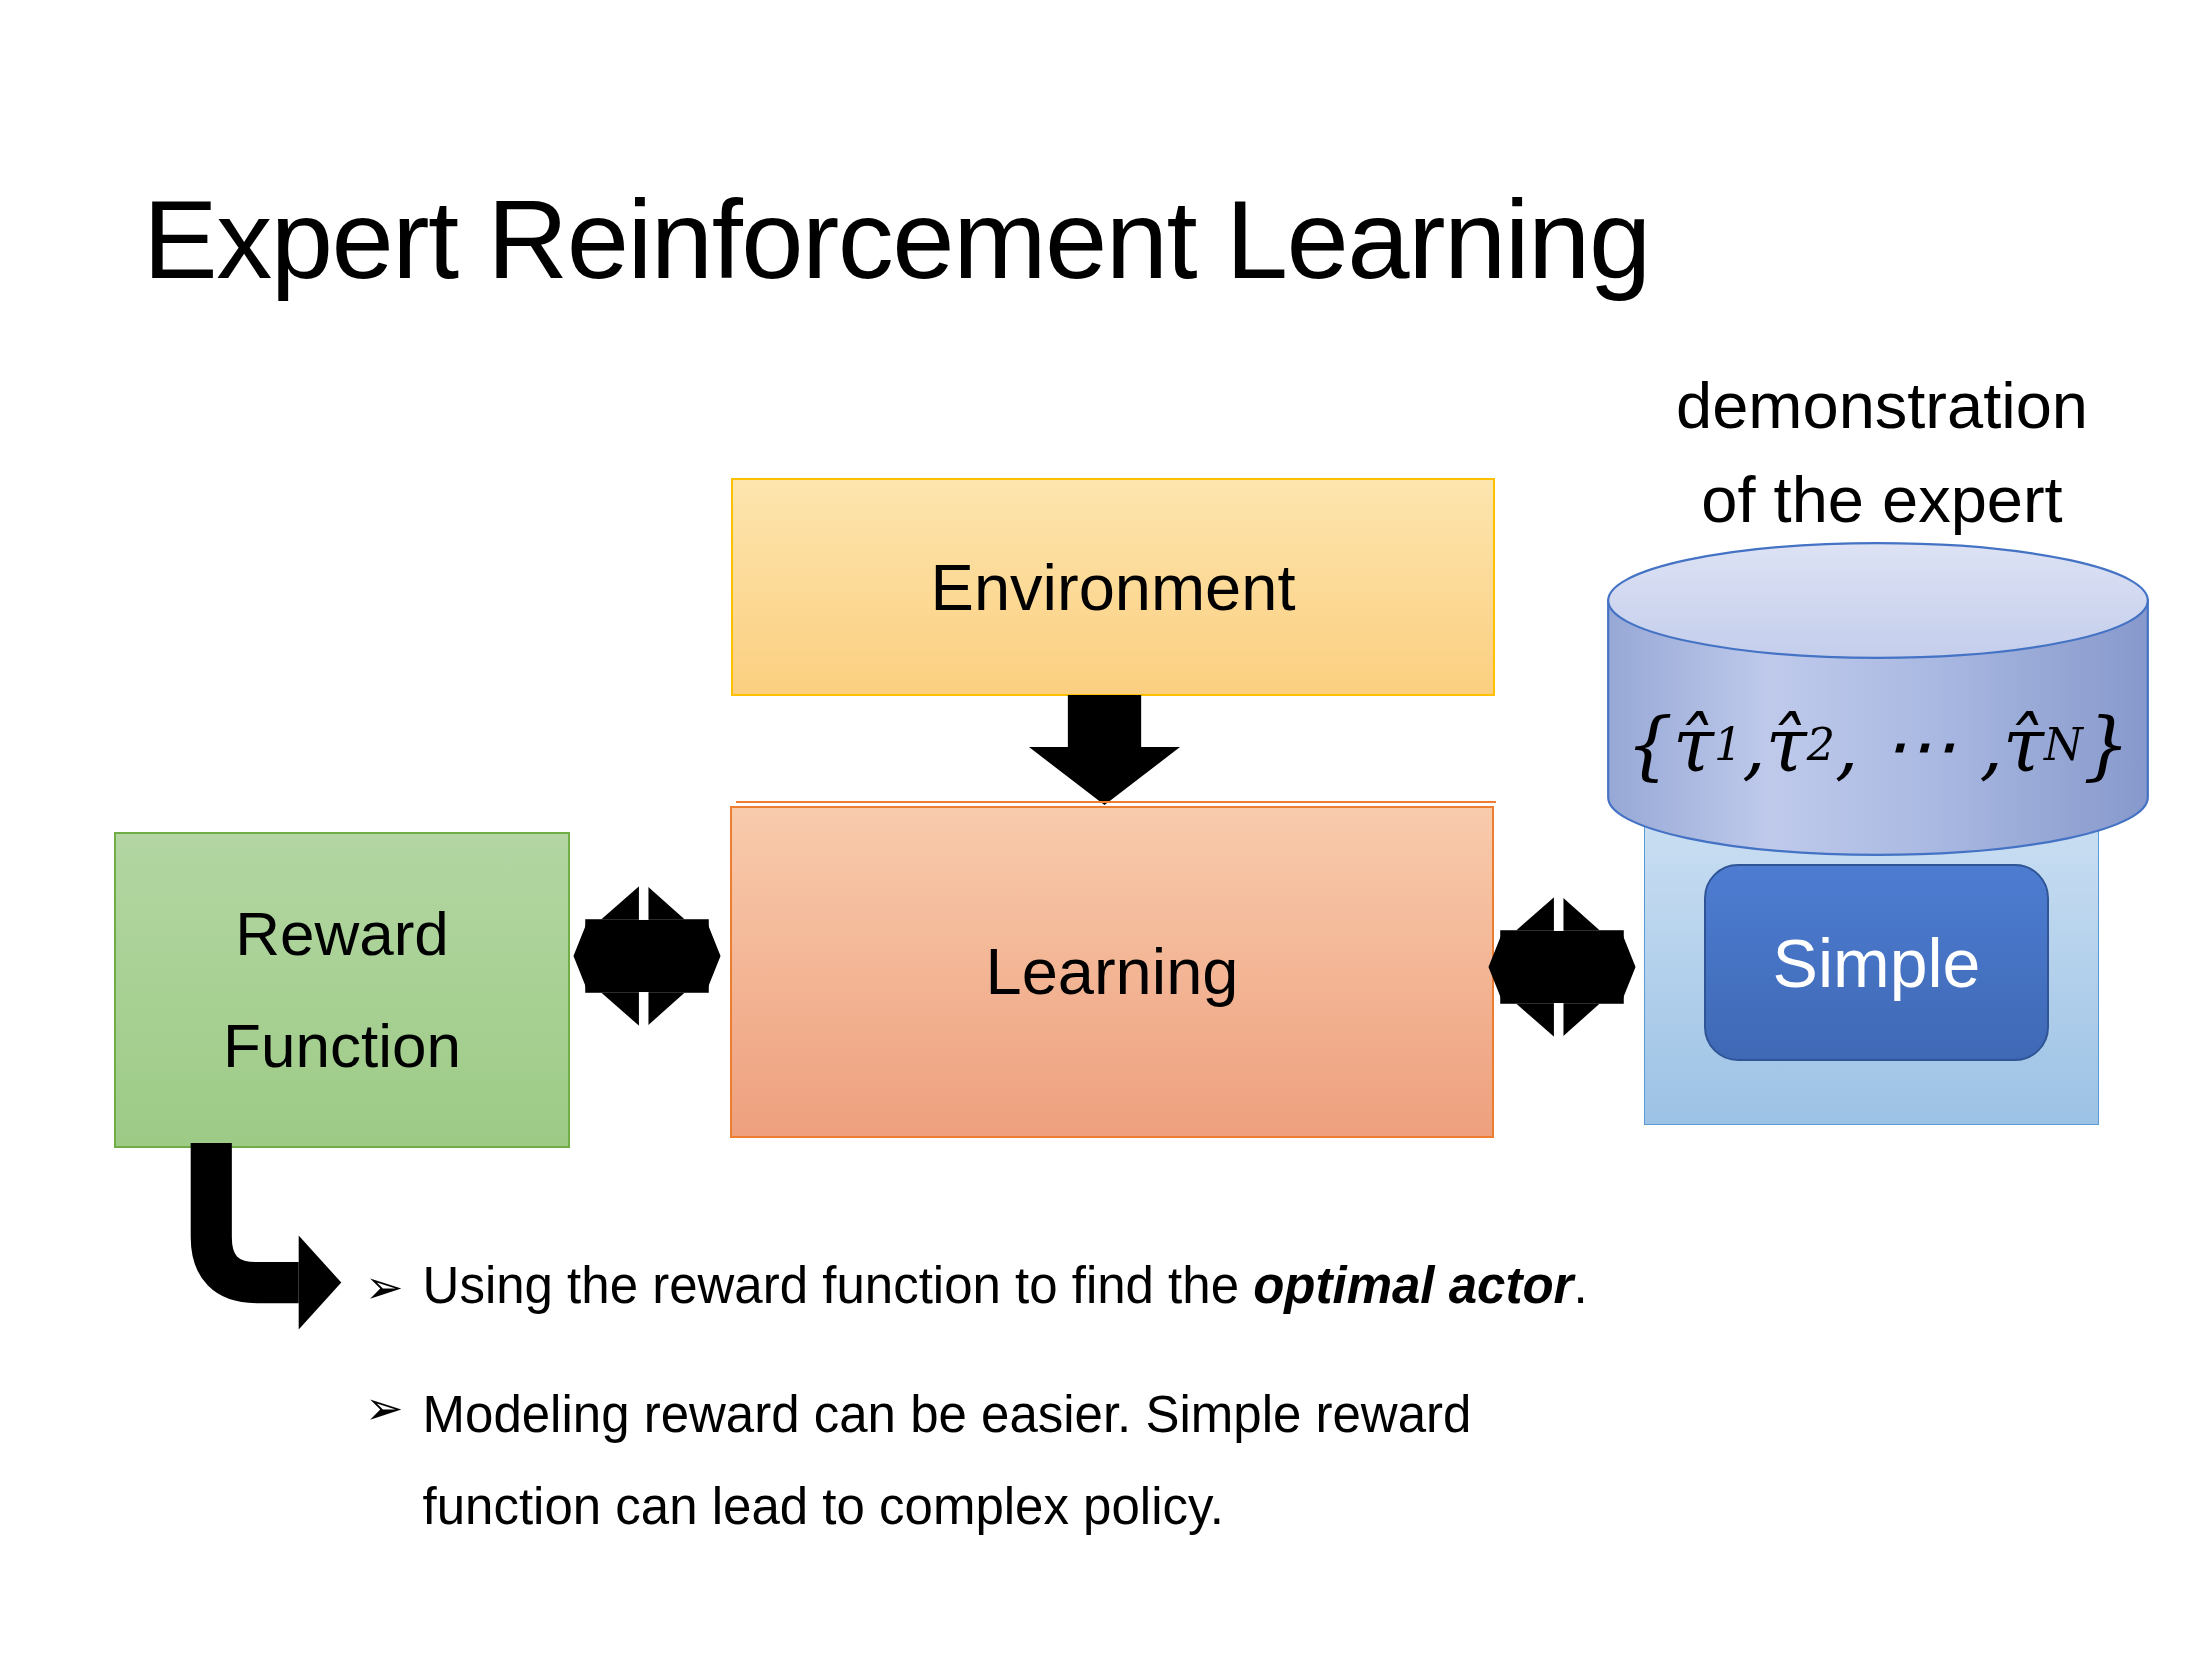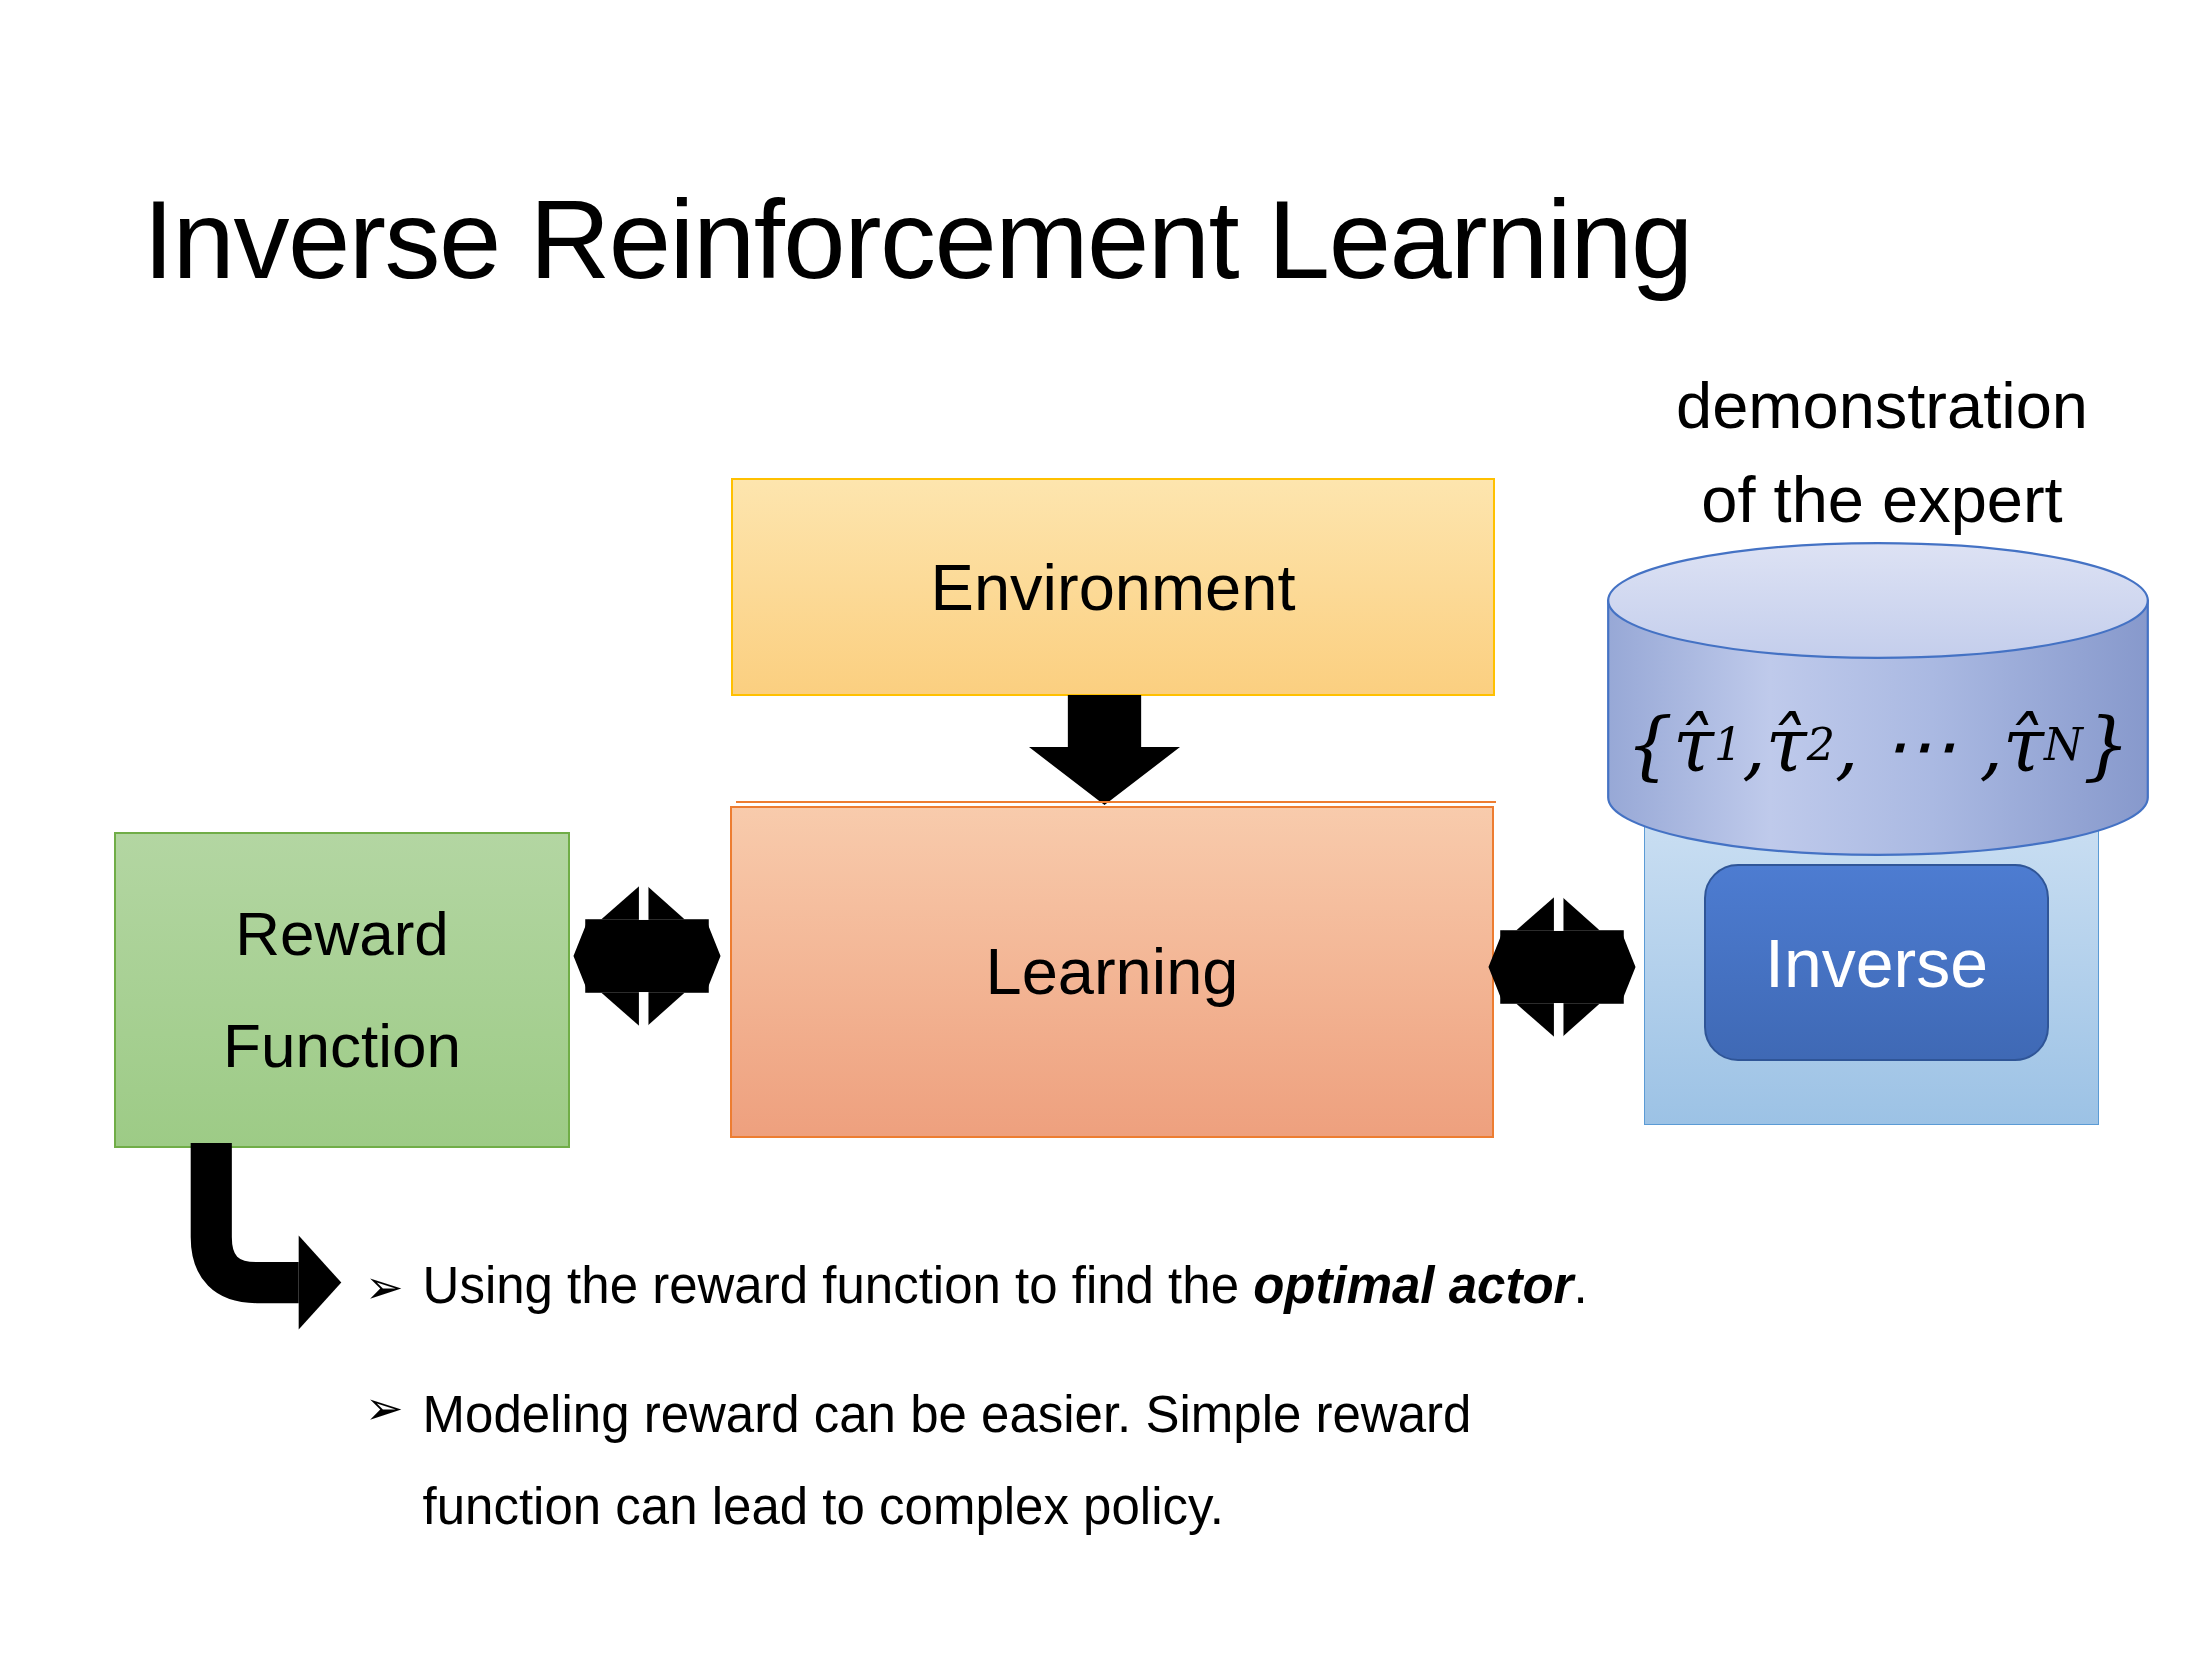--- a/index.html
+++ b/index.html
@@ -77,21 +77,21 @@
     font-weight:bold; font-style:italic;
     text-decoration-thickness:5.1px; text-underline-offset:11.8px;
   }
   svg{display:block;}
 </style>
 </head>
 <body>
 
 <div class="slide">
 
-  <div class="abs title">Inverse Reinforcement Learning</div>
+  <div class="abs title">Expert Reinforcement Learning</div>
 
   <div class="abs demo-label">
     <div>demonstration</div>
     <div>of the expert</div>
   </div>
 
   <div class="abs box env-box">
     <span>Environment</span>
   </div>
 
@@ -149,21 +149,21 @@
         <stop offset="1" stop-color="#C4CEEC"></stop>
       </linearGradient>
     </defs>
     <path d="M3,82 L3,350 A367,78 0 0 0 737,350 L737,82 Z" fill="url(#cylBody)" stroke="#4472C4" stroke-width="3"></path>
     <ellipse cx="370" cy="82" rx="367" ry="78" fill="url(#cylTop)" stroke="#4472C4" stroke-width="3"></ellipse>
   </svg>
 
   <div class="abs formula">{<i>τ̂</i><sub>1</sub>, <i>τ̂</i><sub>2</sub>, ⋯ , <i>τ̂</i><sub>N</sub>}</div>
 
   <div class="abs box expert-box">
-    <span>Inverse</span>
+    <span>Simple</span>
   </div>
 
   <svg class="abs" style="left:187px; top:1143px;" width="158" height="191" viewBox="0 0 215 260">
     <path d="M33,0 L33,128 Q33,190 95,190 L152,190" fill="none" stroke="#000" stroke-width="56"></path>
     <polygon points="152,126 152,254 210,190" fill="#000"></polygon>
   </svg>
 
   <div class="abs bullet bullet-1">
     <span class="marker">➢</span>
     <span><span>Using the reward function to find the </span><span class="emph">optimal actor</span><span>.</span></span>

